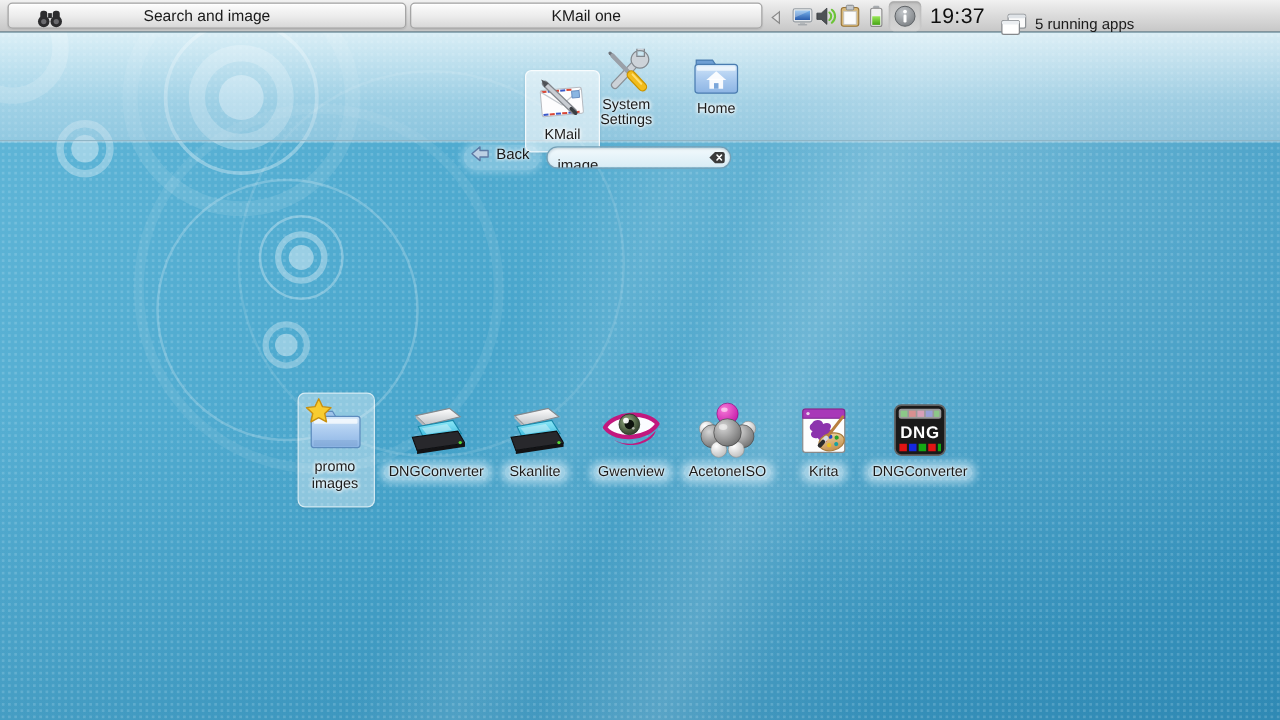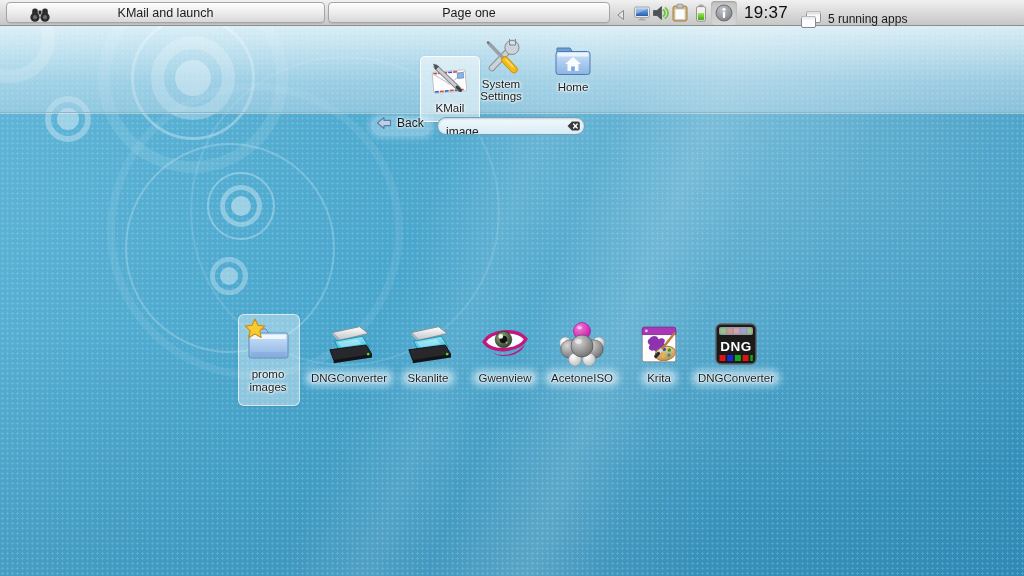--- a/index.html
+++ b/index.html
@@ -407,24 +407,24 @@
             <rect x="3.2" y="2.5" width="5.6" height="7" rx="2.4"></rect>
             <rect x="13.2" y="2.5" width="5.6" height="7" rx="2.4"></rect>
             <rect x="9.5" y="4.5" width="3" height="4"></rect>
             <circle cx="6" cy="11.2" r="4.6"></circle>
             <circle cx="16" cy="11.2" r="4.6"></circle>
           </g>
           <circle cx="6" cy="11.2" r="2.1" fill="#6a6a6e"></circle>
           <circle cx="16" cy="11.2" r="2.1" fill="#6a6a6e"></circle>
         </svg>
       </span>
-      <span>KMail and launch</span>
+      <span>Search and image</span>
     </div>
     <div class="ptab tab-page">
-      <span>Page one</span>
+      <span>KMail one</span>
     </div>
 
     <span class="tray-el" style="left:616px;top:7px;">
       <svg width="9" height="12" viewBox="0 0 9 12">
         <path d="M7.5,1.5 L1.8,6 L7.5,10.5 Z" fill="#e4e4e4" stroke="#8a8a8a" stroke-width="1"></path>
       </svg>
     </span>
 
     <span class="tray-el" style="left:633px;top:4px;">
       <svg width="18" height="18" viewBox="0 0 18 18">

